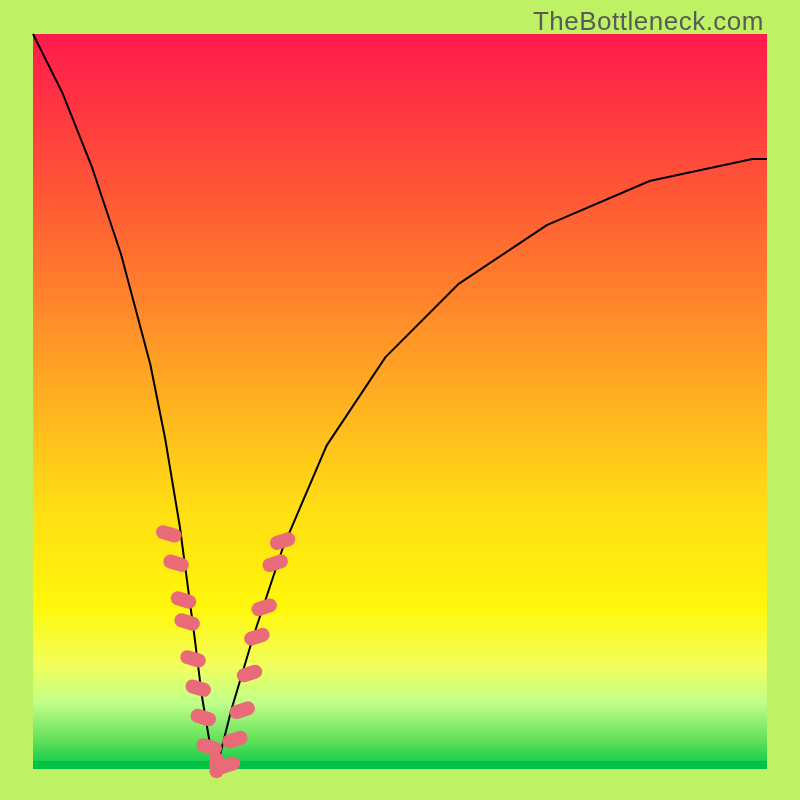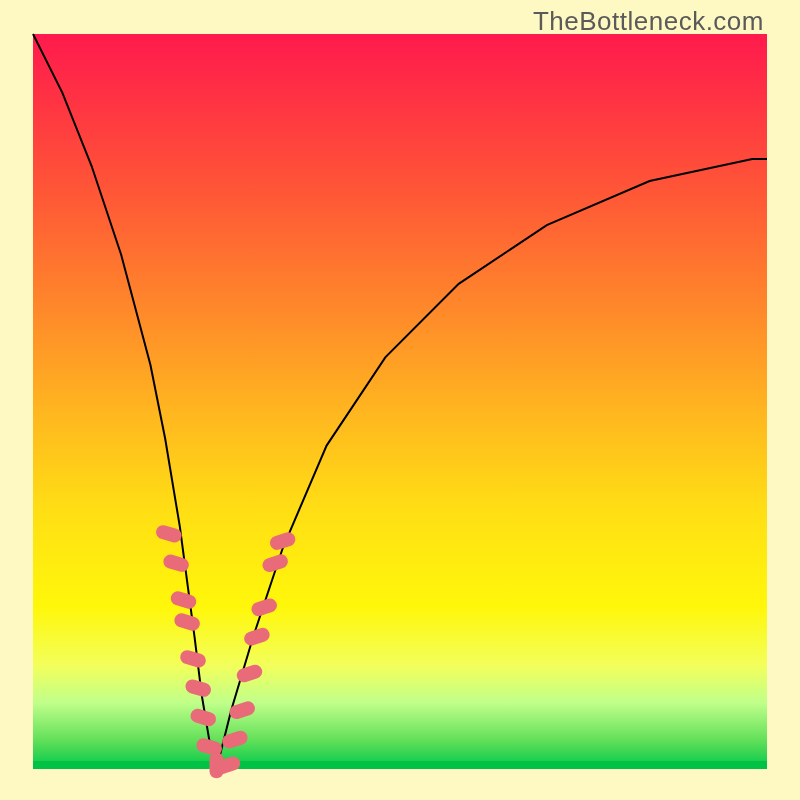--- a/index.html
+++ b/index.html
@@ -9,21 +9,21 @@
       background: #000;
       overflow: hidden;
       font-family: Arial, Helvetica, sans-serif;
     }
     .frame {
       position: absolute;
       left: 0;
       top: 0;
       width: 800px;
       height: 800px;
-      background: #fef9c3;
+      background: #bef264;
       text-align: right;
     }
     .plot-area {
       position: absolute;
       left: 33px;
       top: 34px;
       width: 734px;
       height: 735px;
       
       background: linear-gradient(

